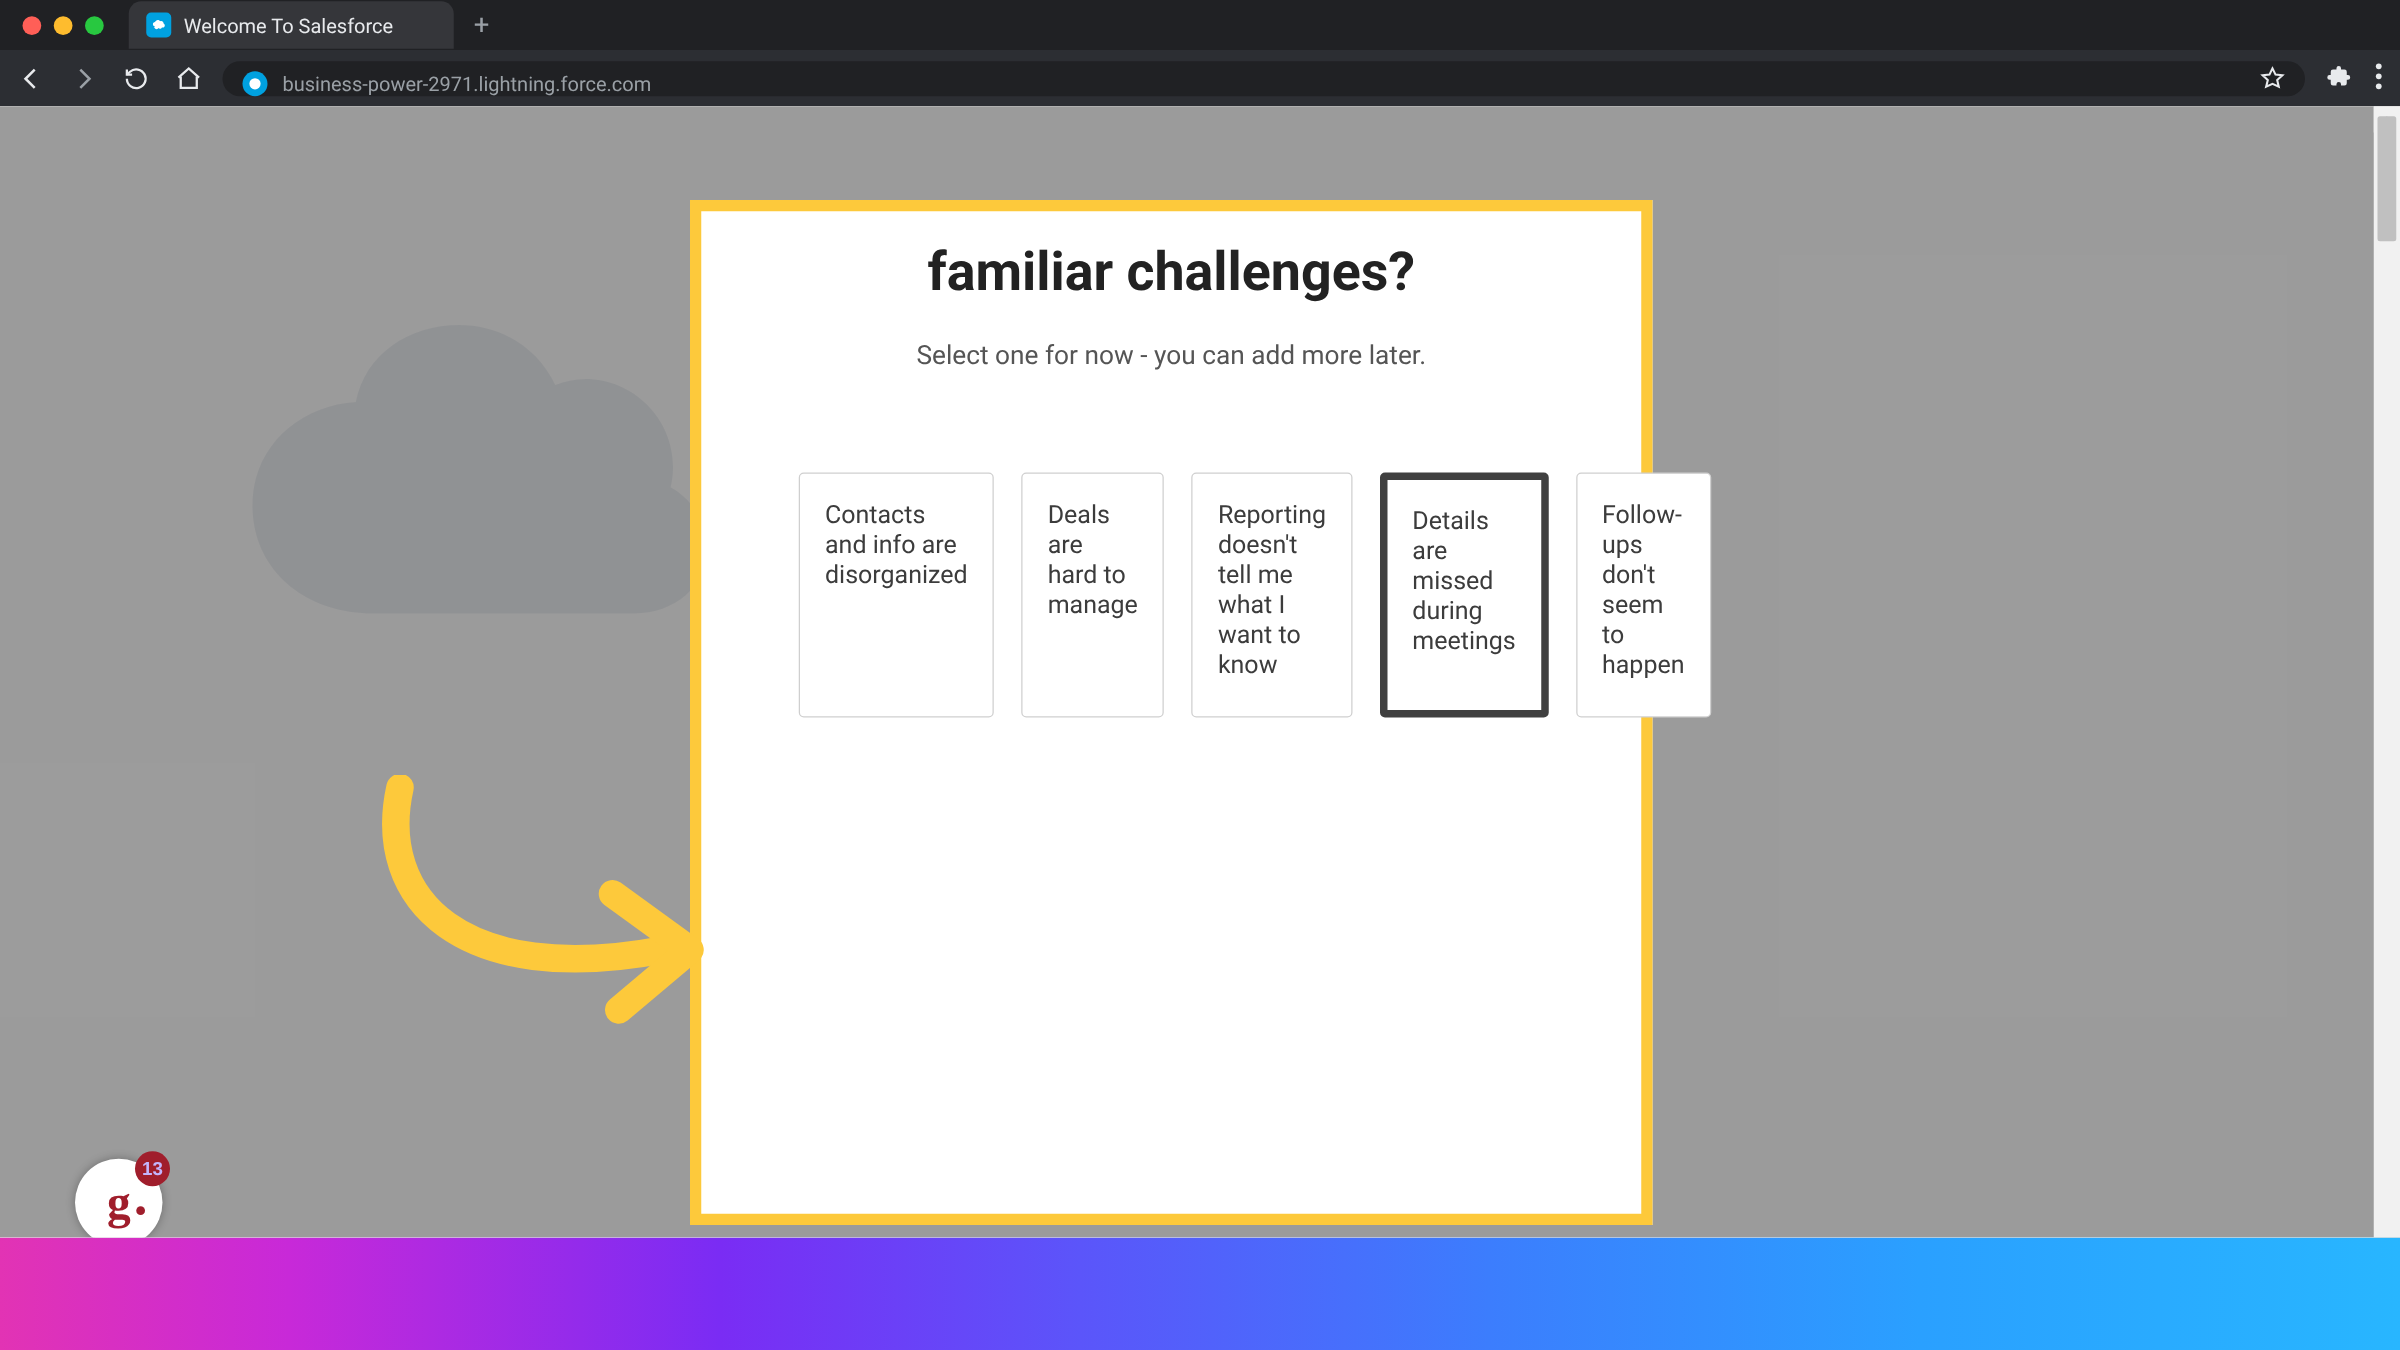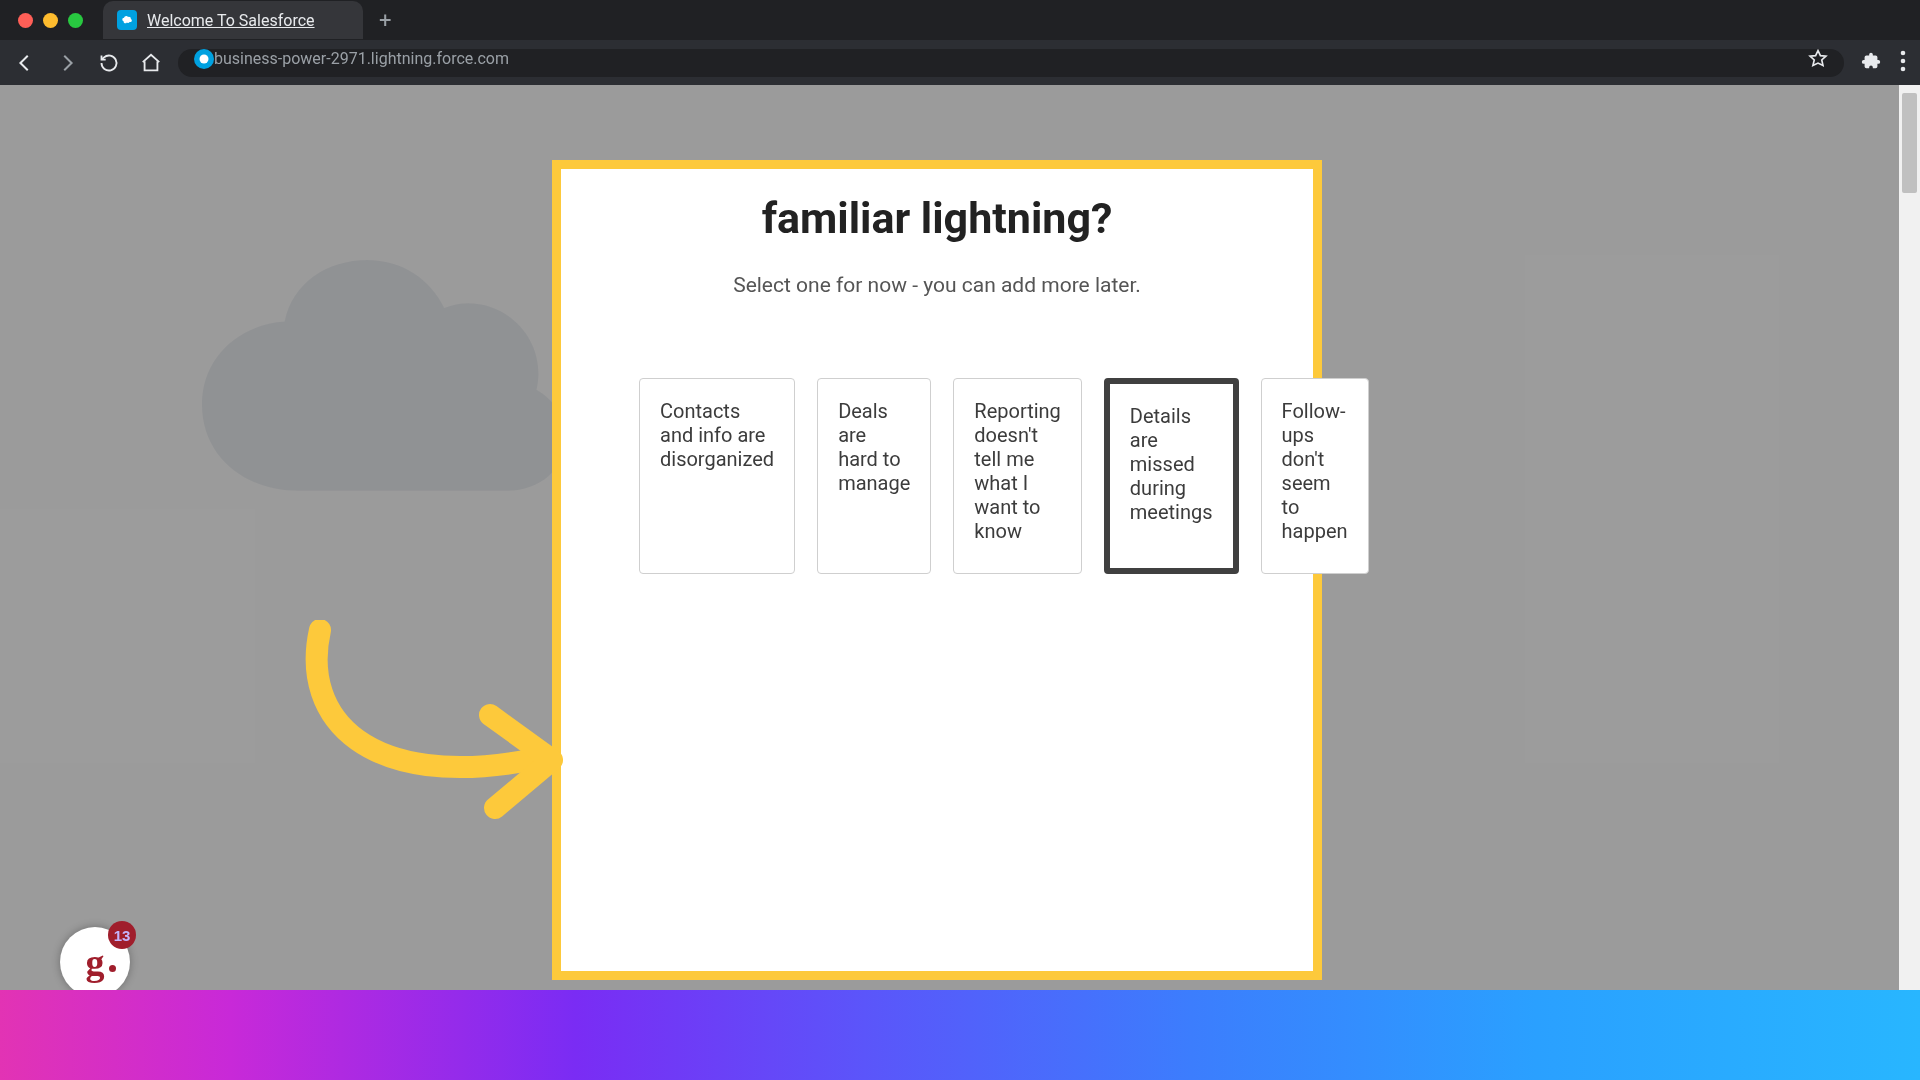--- a/index.html
+++ b/index.html
@@ -6,28 +6,28 @@
   html, body { width: 1920px; height: 1080px; overflow: hidden; font-family: -apple-system, BlinkMacSystemFont, "Segoe UI", Roboto, Helvetica, Arial, sans-serif; }
 
   
   .chrome { width: 100%; height: 85px; background: #2c2e33; }
   .tabbar { height: 40px; display: flex; align-items: center; padding: 0 12px; background: #202124; }
   .traffic { display: flex; gap: 10px; margin-right: 20px; margin-left: 6px; }
   .traffic span { width: 15px; height: 15px; border-radius: 50%; display: block; }
   .tl-red { background: #ff5f57; }
   .tl-yellow { background: #febc2e; }
   .tl-green { background: #28c840; }
-  .tab { display: flex; align-items: center; gap: 10px; background: #35363a; color: #e8eaed; font-size: 16px; padding: 8px 18px 8px 14px; border-radius: 10px 10px 0 0; height: 38px; min-width: 260px; text-decoration: underline; }
+  .tab { display: flex; align-items: center; gap: 10px; background: #35363a; color: #e8eaed; font-size: 16px; padding: 8px 18px 8px 14px; border-radius: 10px 10px 0 0; height: 38px; min-width: 260px; }
   .tab .favicon { width: 20px; height: 20px; border-radius: 4px; background: #00a1e0; display: flex; align-items: center; justify-content: center; }
   .tab .favicon svg { width: 14px; height: 14px; }
   .newtab { color: #9aa0a6; font-size: 22px; margin-left: 16px; cursor: pointer; }
   .toolbar { height: 45px; display: flex; align-items: center; padding: 0 14px; gap: 16px; background: #2c2e33; }
   .nav-icons { display: flex; gap: 20px; color: #e8eaed; }
   .nav-icons .icn { width: 22px; height: 22px; display: flex; align-items: center; justify-content: center; cursor: pointer; }
-  .urlbar { flex: 1; height: 28px; background: #202124; border-radius: 20px; display: flex; align-items: flex-start; padding: 0 16px; }
+  .urlbar { flex: 1; height: 28px; background: #202124; border-radius: 20px; display: flex; align-items: flex-end; padding: 0 16px; gap: 12px; }
   .urlbar .siteicon { width: 20px; height: 20px; border-radius: 50%; background: #00a1e0; display: flex; align-items: center; justify-content: center; }
   .urlbar .siteicon svg { width: 12px; height: 12px; }
   .urlbar .url { color: #9aa0a6; font-size: 16px; flex: 1; }
   .urlbar .star { color: #e8eaed; }
   .ext-icons { display: flex; gap: 18px; color: #e8eaed; align-items: center; }
   .ext-icons .icn { cursor: pointer; }
 
   
   .page { position: relative; width: 1920px; height: 905px; background: #efefef; overflow: hidden; }
   .dim-overlay { position: absolute; inset: 0; background: rgba(0,0,0,0.35); }
@@ -136,21 +136,21 @@
   </svg>
 
   <div class="dim-overlay"></div>
 
   <div class="modal-footer">
     
     
   </div>
 
   <div class="highlight-wrap">
-    <div class="title">familiar lightning?</div>
+    <div class="title">familiar challenges?</div>
     <div class="subtitle">Select one for now - you can add more later.</div>
     <div class="options">
       <div class="option">Contacts and info are disorganized</div>
       <div class="option">Deals are hard to manage</div>
       <div class="option">Reporting doesn't tell me what I want to know</div>
       <div class="option selected">Details are missed during meetings</div>
       <div class="option">Follow-ups don't seem to happen</div>
     </div>
   </div>
 

